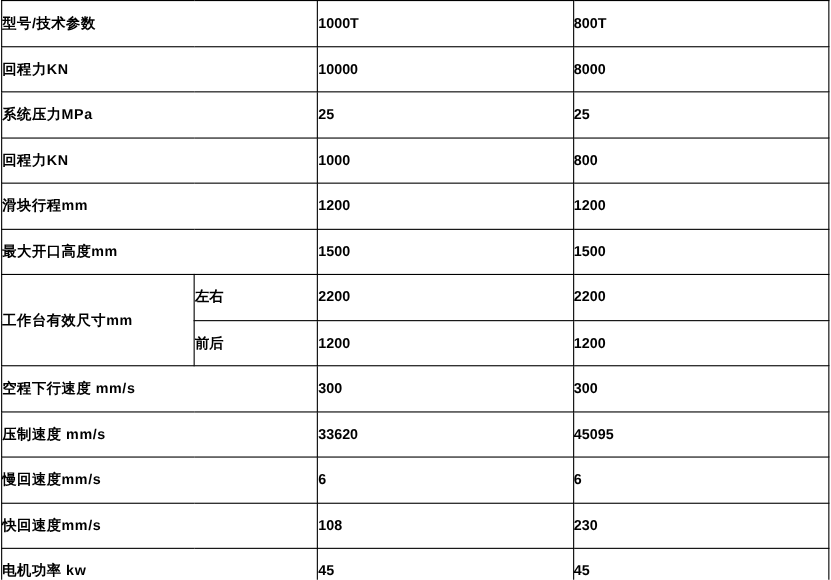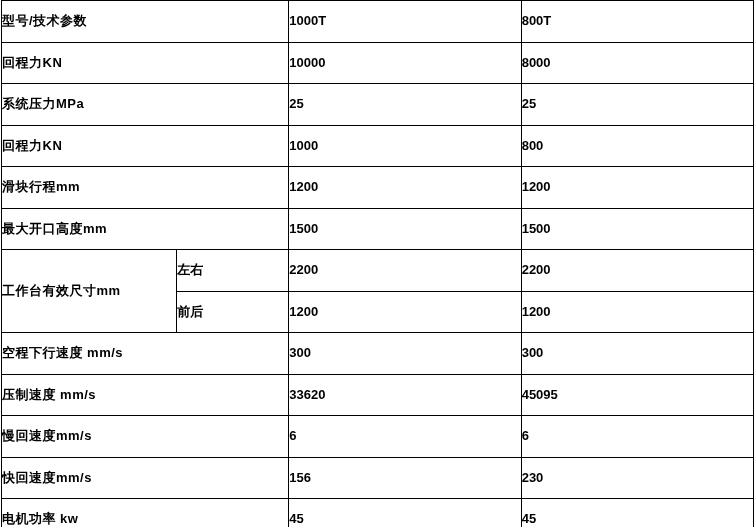--- a/index.html
+++ b/index.html
@@ -117,21 +117,21 @@
         <td class="value">33620</td>
         <td class="value">45095</td>
       </tr>
       <tr>
         <td class="label" colspan="2">慢回速度mm/s</td>
         <td class="value">6</td>
         <td class="value">6</td>
       </tr>
       <tr>
         <td class="label" colspan="2">快回速度mm/s</td>
-        <td class="value">156</td>
+        <td class="value">108</td>
         <td class="value">230</td>
       </tr>
       <tr>
         <td class="label" colspan="2">电机功率 kw</td>
         <td class="value">45</td>
         <td class="value">45</td>
       </tr>
     </tbody>
   </table>
 </div>

